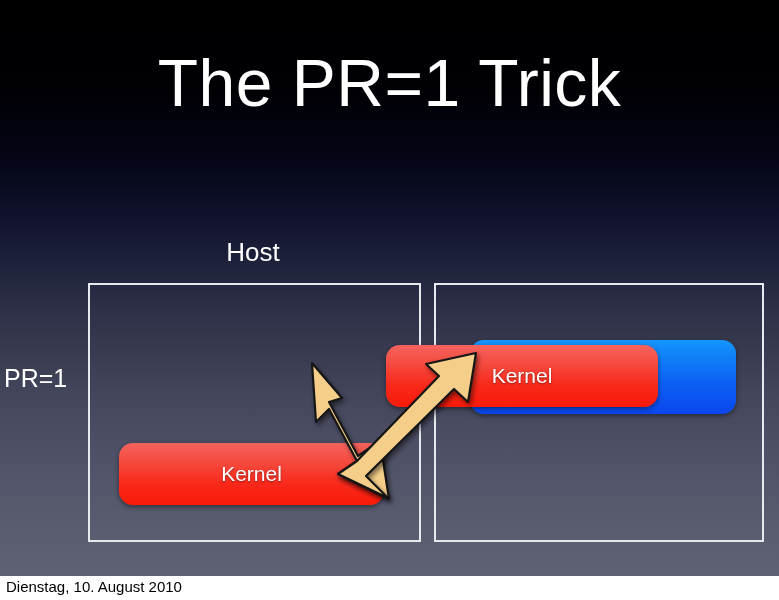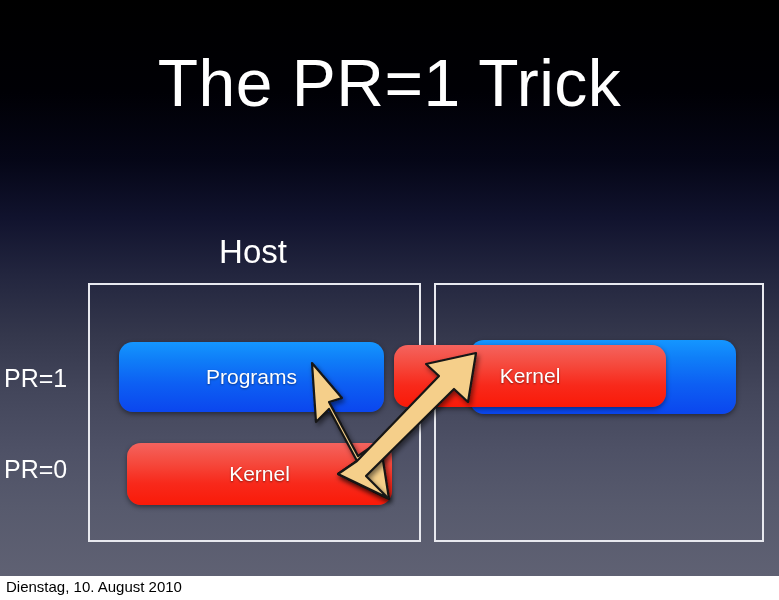--- a/index.html
+++ b/index.html
@@ -56,21 +56,21 @@
     letter-spacing: 0.5px;
     line-height: 78px;
     white-space: nowrap;
   }
 
   
   .column-heading {
     position: absolute;
     color: #ffffff;
     font-family: "Liberation Sans", sans-serif;
-    font-size: 33px;
+    font-size: 26px;
     font-weight: 300;
     line-height: 38px;
     white-space: nowrap;
     text-align: center;
   }
   #heading-host  { left: 150px; top: 233px; width: 206px; }
   #heading-guest { left: 495px; top: 233px; width: 210px; }
 
   
   .frame {
@@ -109,21 +109,20 @@
     font-size: 21px;
     font-weight: 400;
     text-shadow: 0 1px 2px rgba(0,0,0,0.45);
     box-shadow: 0 2px 5px rgba(0,0,0,0.45);
   }
   .box-blue {
     background: linear-gradient(to bottom, #1496ff 0%, #0f7ef8 25%, #0d5ff3 60%, #0b46ee 100%);
   }
   .box-red {
     background: linear-gradient(to bottom, #f4635e 0%, #f54b3f 30%, #f8291b 65%, #fa1a08 100%);
-    margin-left: 8px;
   }
 
   #box-host-programs { left: 119px; top: 342px; width: 265px; height: 70px; z-index: 3; }
   #box-host-kernel   { left: 119px; top: 443px; width: 265px; height: 62px; z-index: 3; }
   #box-guest-blue    { left: 470px; top: 340px; width: 266px; height: 74px; z-index: 2; }
   #box-guest-kernel  { left: 386px; top: 345px; width: 272px; height: 62px; z-index: 4; }
 
   
   #bent-arrow {
     position: absolute;
@@ -165,25 +164,23 @@
     <div id="slide-title">The PR=1 Trick</div>
 
     <div id="heading-host" class="column-heading">Host</div>
 
 
     <div id="frame-host" class="frame"></div>
     <div id="frame-guest" class="frame"></div>
 
     <div id="pr-label-1" class="pr-label">PR=1</div>
 
-    <div id="pr-label-0" class="pr-label">PR=0</div>
 
     <div id="box-guest-blue" class="box box-blue"></div>
 
-    <div id="box-host-programs" class="box box-blue">Programs</div>
 
     <div id="box-host-kernel" class="box box-red">Kernel</div>
 
     <div id="box-guest-kernel" class="box box-red">Kernel</div>
 
     <svg id="bent-arrow" viewBox="0 0 230 172">
       <defs>
         <filter id="arrow-shadow" x="-30%" y="-30%" width="180%" height="180%">
           <feDropShadow dx="2" dy="3" stdDeviation="2.5" flood-color="#000000" flood-opacity="0.5"></feDropShadow>
         </filter>

